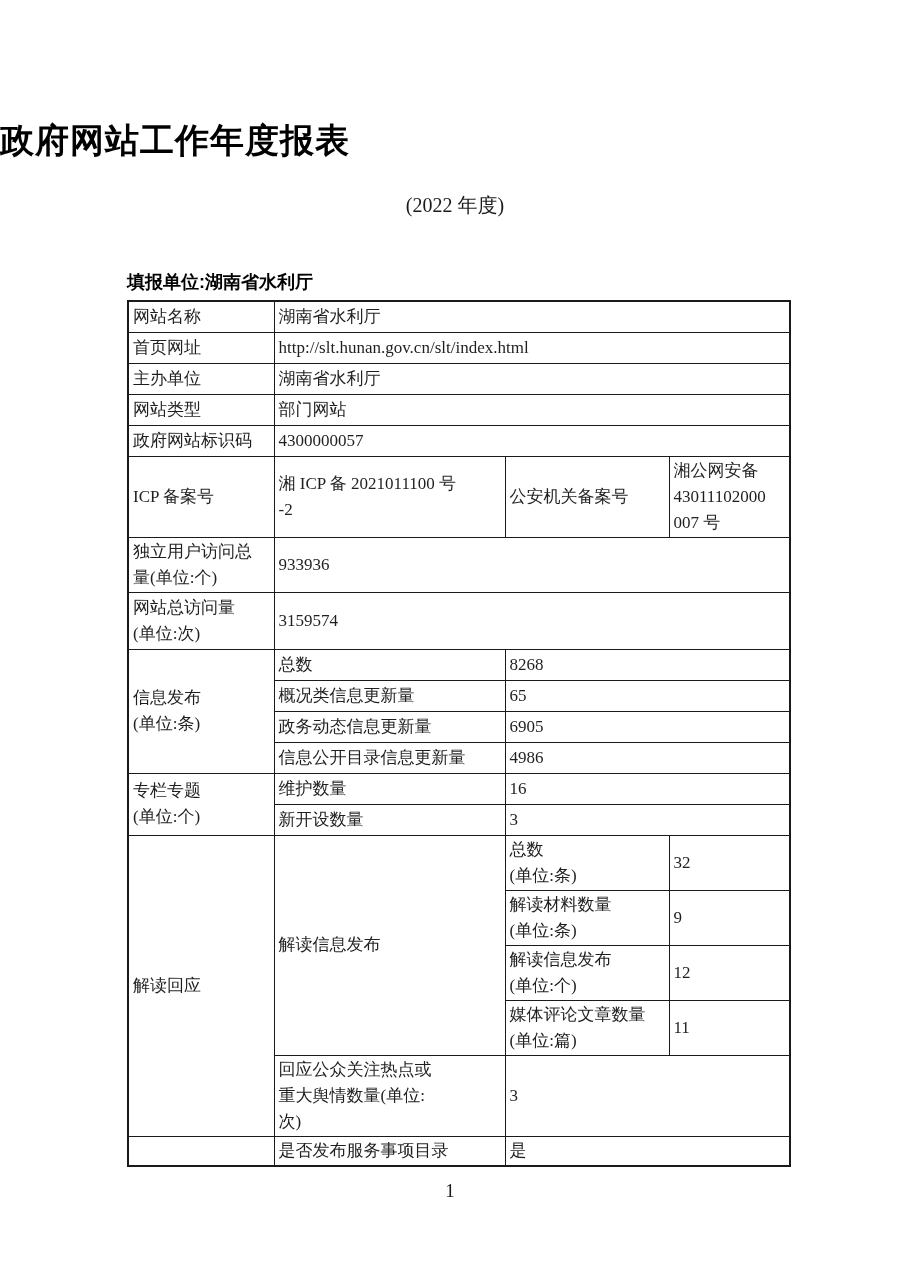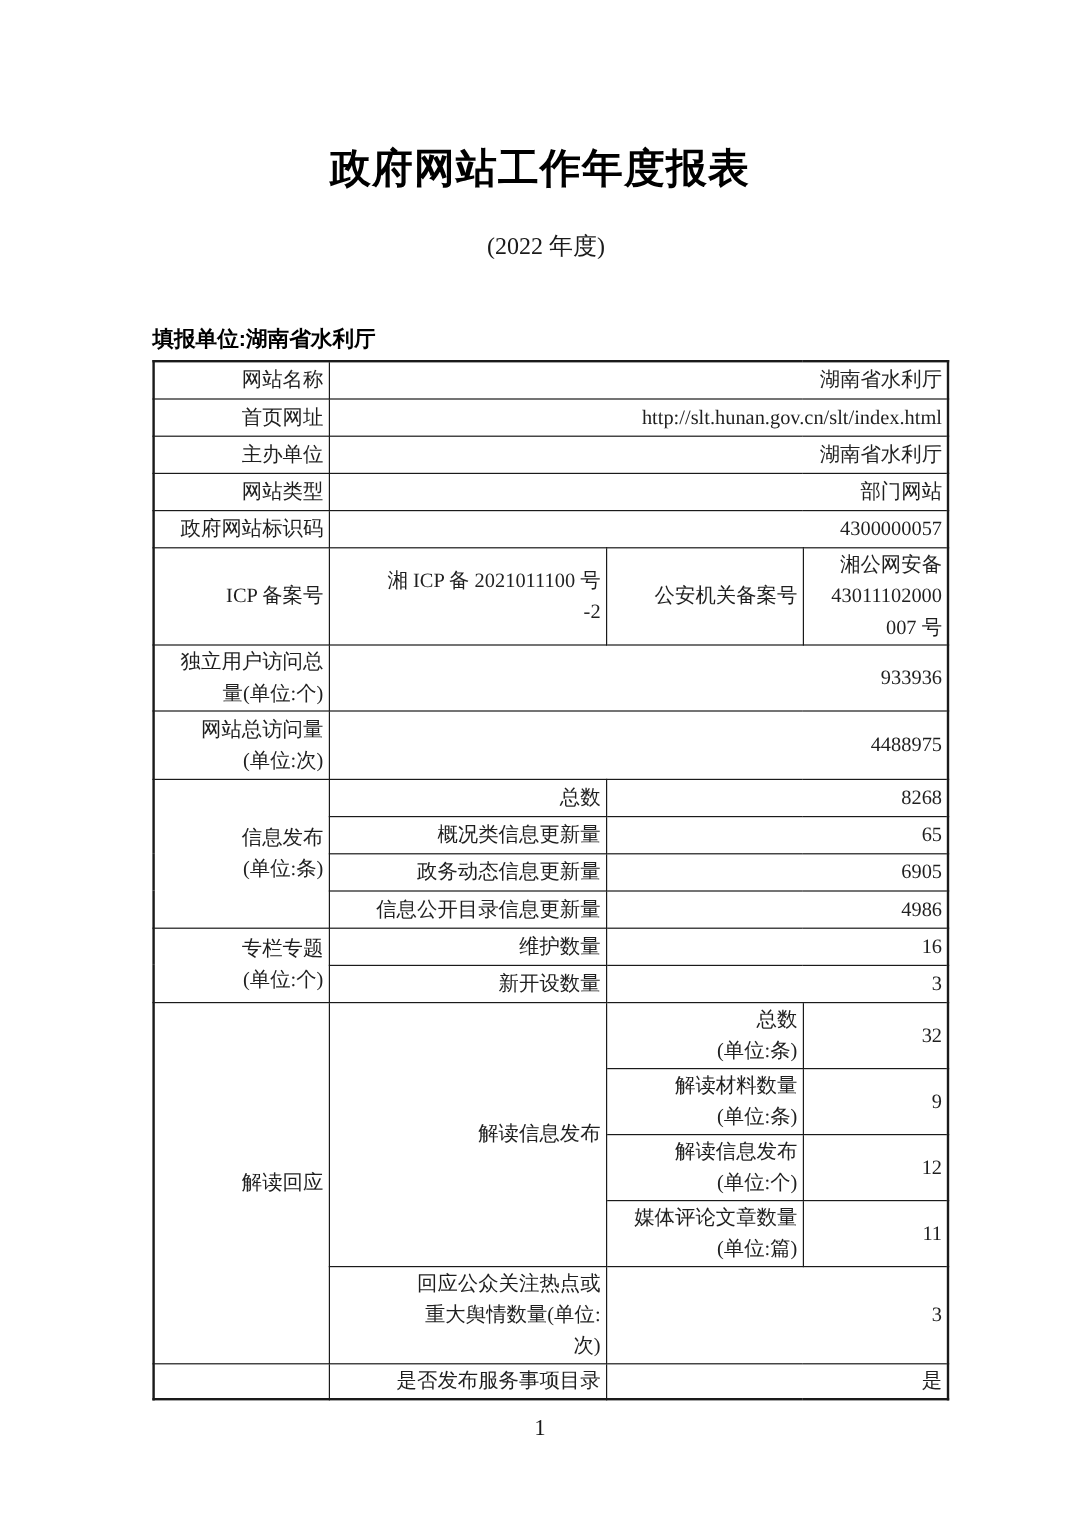--- a/index.html
+++ b/index.html
@@ -12,21 +12,20 @@
     font-family: "Liberation Serif", "DejaVu Serif", serif;
     color: #000000;
     margin: 0 auto;
     overflow: hidden;
   }
   .doc-title {
     position: absolute;
     top: 118px;
     left: 0;
     width: 100%;
-    text-align: center;
     font-family: "Liberation Sans", "DejaVu Sans", sans-serif;
     font-weight: bold;
     font-size: 34px;
     letter-spacing: 1px;
     color: #000000;
   }
   .doc-subtitle {
     position: absolute;
     top: 192px;
     left: 0;
@@ -49,21 +48,21 @@
     position: absolute;
     top: 300px;
     left: 127px;
     width: 662px;
     border-collapse: collapse;
     table-layout: fixed;
     border: 2px solid #1a1a1a;
   }
   table.report td {
     border: 1px solid #1a1a1a;
-    text-align: right;
+    text-align: left;
     vertical-align: middle;
     font-size: 17px;
     line-height: 26px;
     color: #1f1f1f;
     padding: 1px 4px;
     white-space: pre-line;
     overflow: hidden;
   }
   
   tr.rh31 { height: 31px; }
@@ -130,21 +129,21 @@
 007 号</td>
       </tr>
       <tr class="rh54">
         <td>独立用户访问总
 量(单位:个)</td>
         <td colspan="3">933936</td>
       </tr>
       <tr class="rh57">
         <td>网站总访问量
 (单位:次)</td>
-        <td colspan="3">4488975</td>
+        <td colspan="3">3159574</td>
       </tr>
 
       <tr class="rh31">
         <td rowspan="4">信息发布
 (单位:条)</td>
         <td>总数</td>
         <td colspan="2">8268</td>
       </tr>
       <tr class="rh31">
         <td>概况类信息更新量</td>

